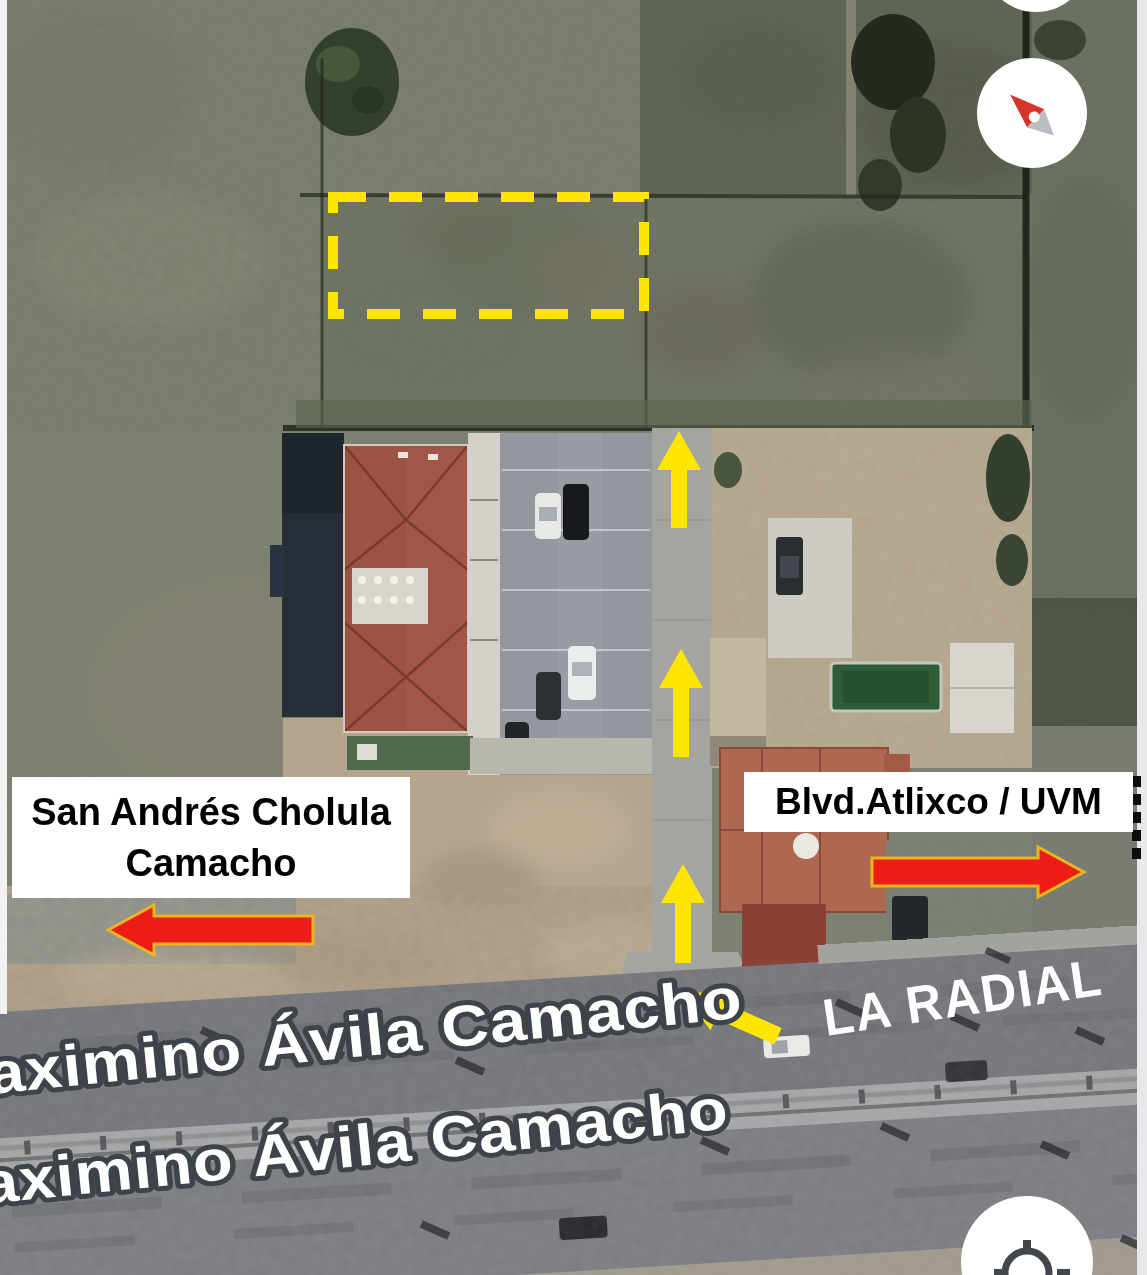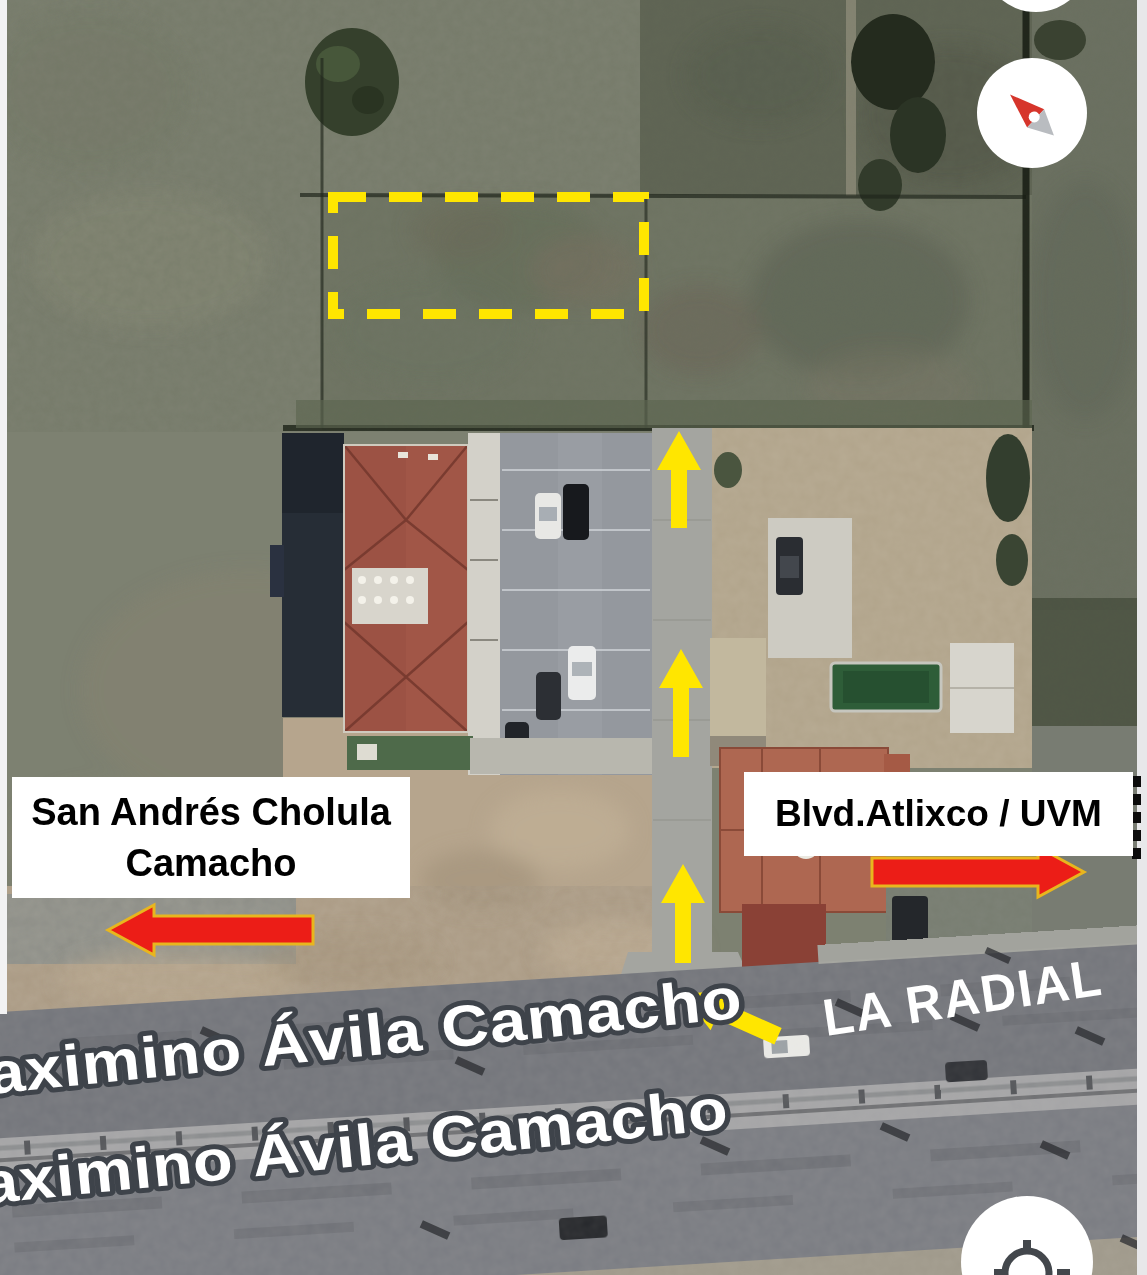--- a/index.html
+++ b/index.html
@@ -8,21 +8,21 @@
     font-family:"Liberation Sans",sans-serif;background:#7d8171;
   }
   .stage svg{position:absolute;left:0;top:0;}
   .label-box{
     position:absolute;background:#ffffff;color:#000;
     display:flex;flex-direction:column;align-items:center;justify-content:center;
     font-weight:700;text-align:center;line-height:1.32;
     font-family:"Liberation Sans",sans-serif;
   }
   .label-box.left{left:12px;top:777px;width:398px;height:121px;font-size:38px;}
-  .label-box.right{left:744px;top:772px;width:389px;height:84px;font-size:37px;}
+  .label-box.right{left:744px;top:772px;width:389px;height:60px;font-size:37px;}
   .street-text{
     font-family:"Liberation Sans",sans-serif;font-weight:700;font-size:58px;
     fill:#ffffff;stroke:#3e434a;stroke-width:10px;paint-order:stroke;
     stroke-linejoin:round;letter-spacing:1px;
   }
   .radial-text{
     font-family:"Liberation Sans",sans-serif;font-weight:700;font-size:52px;
     fill:#ffffff;letter-spacing:2px;
   }
 </style>

